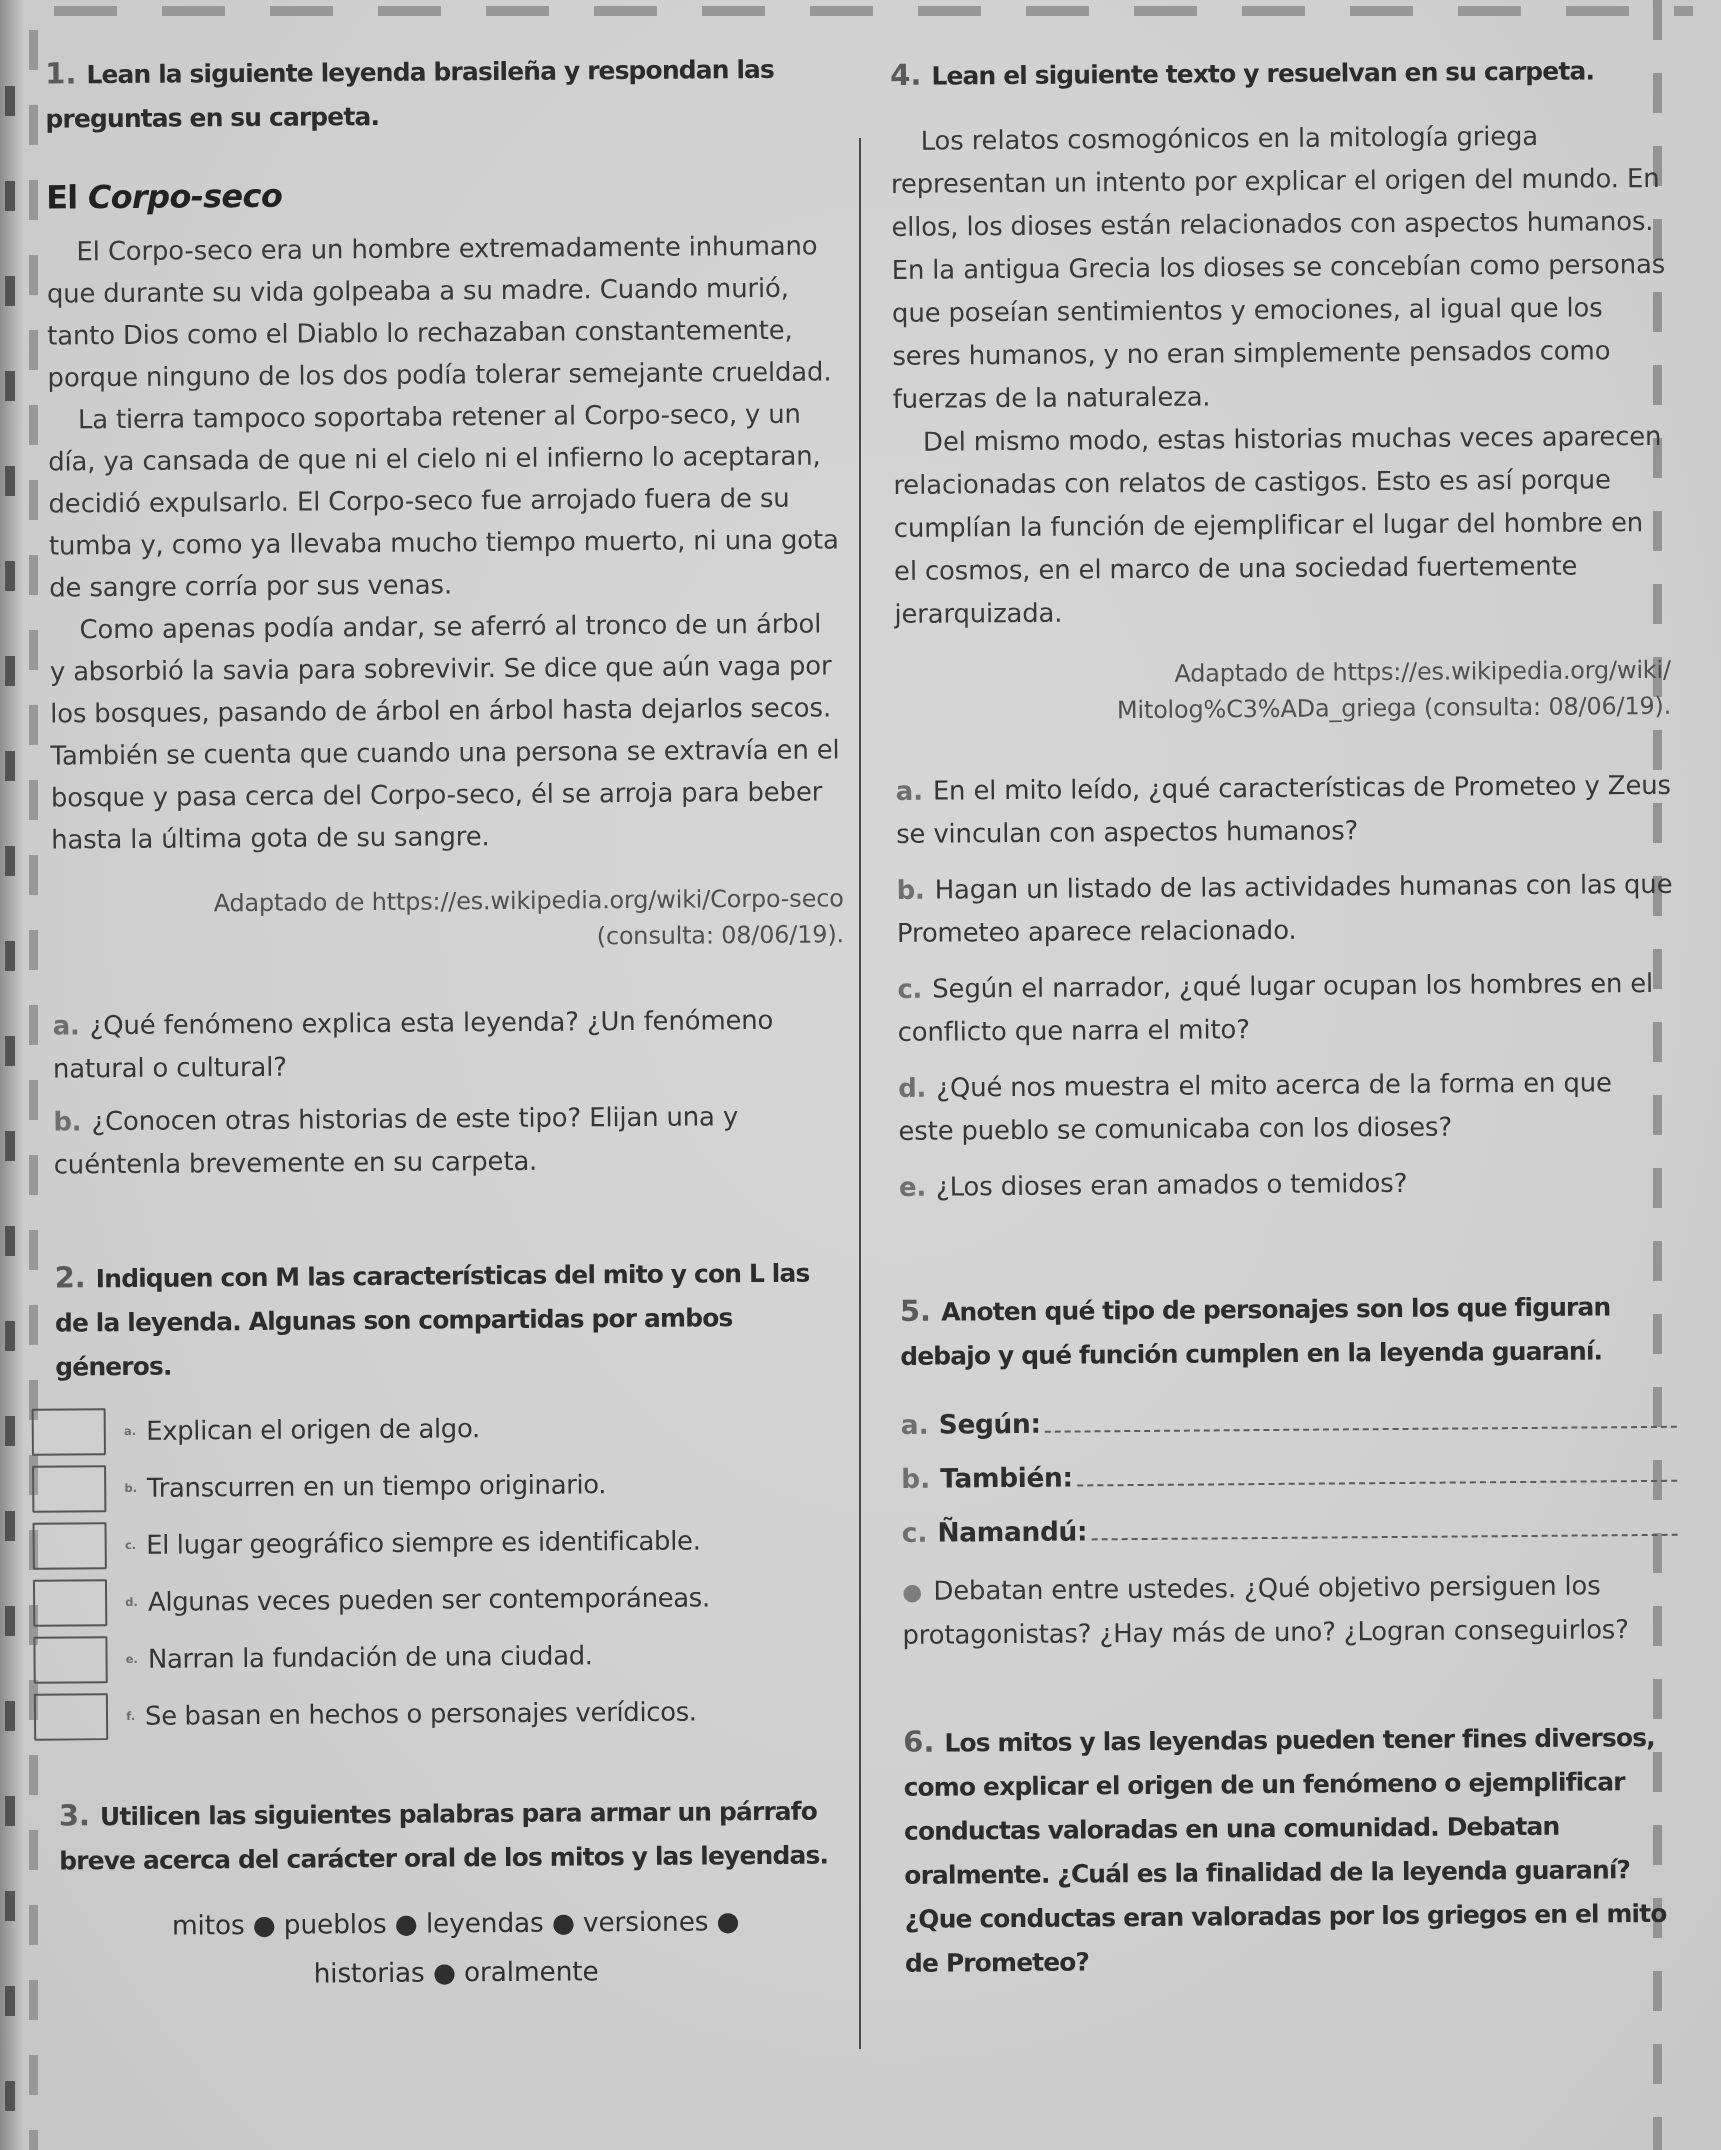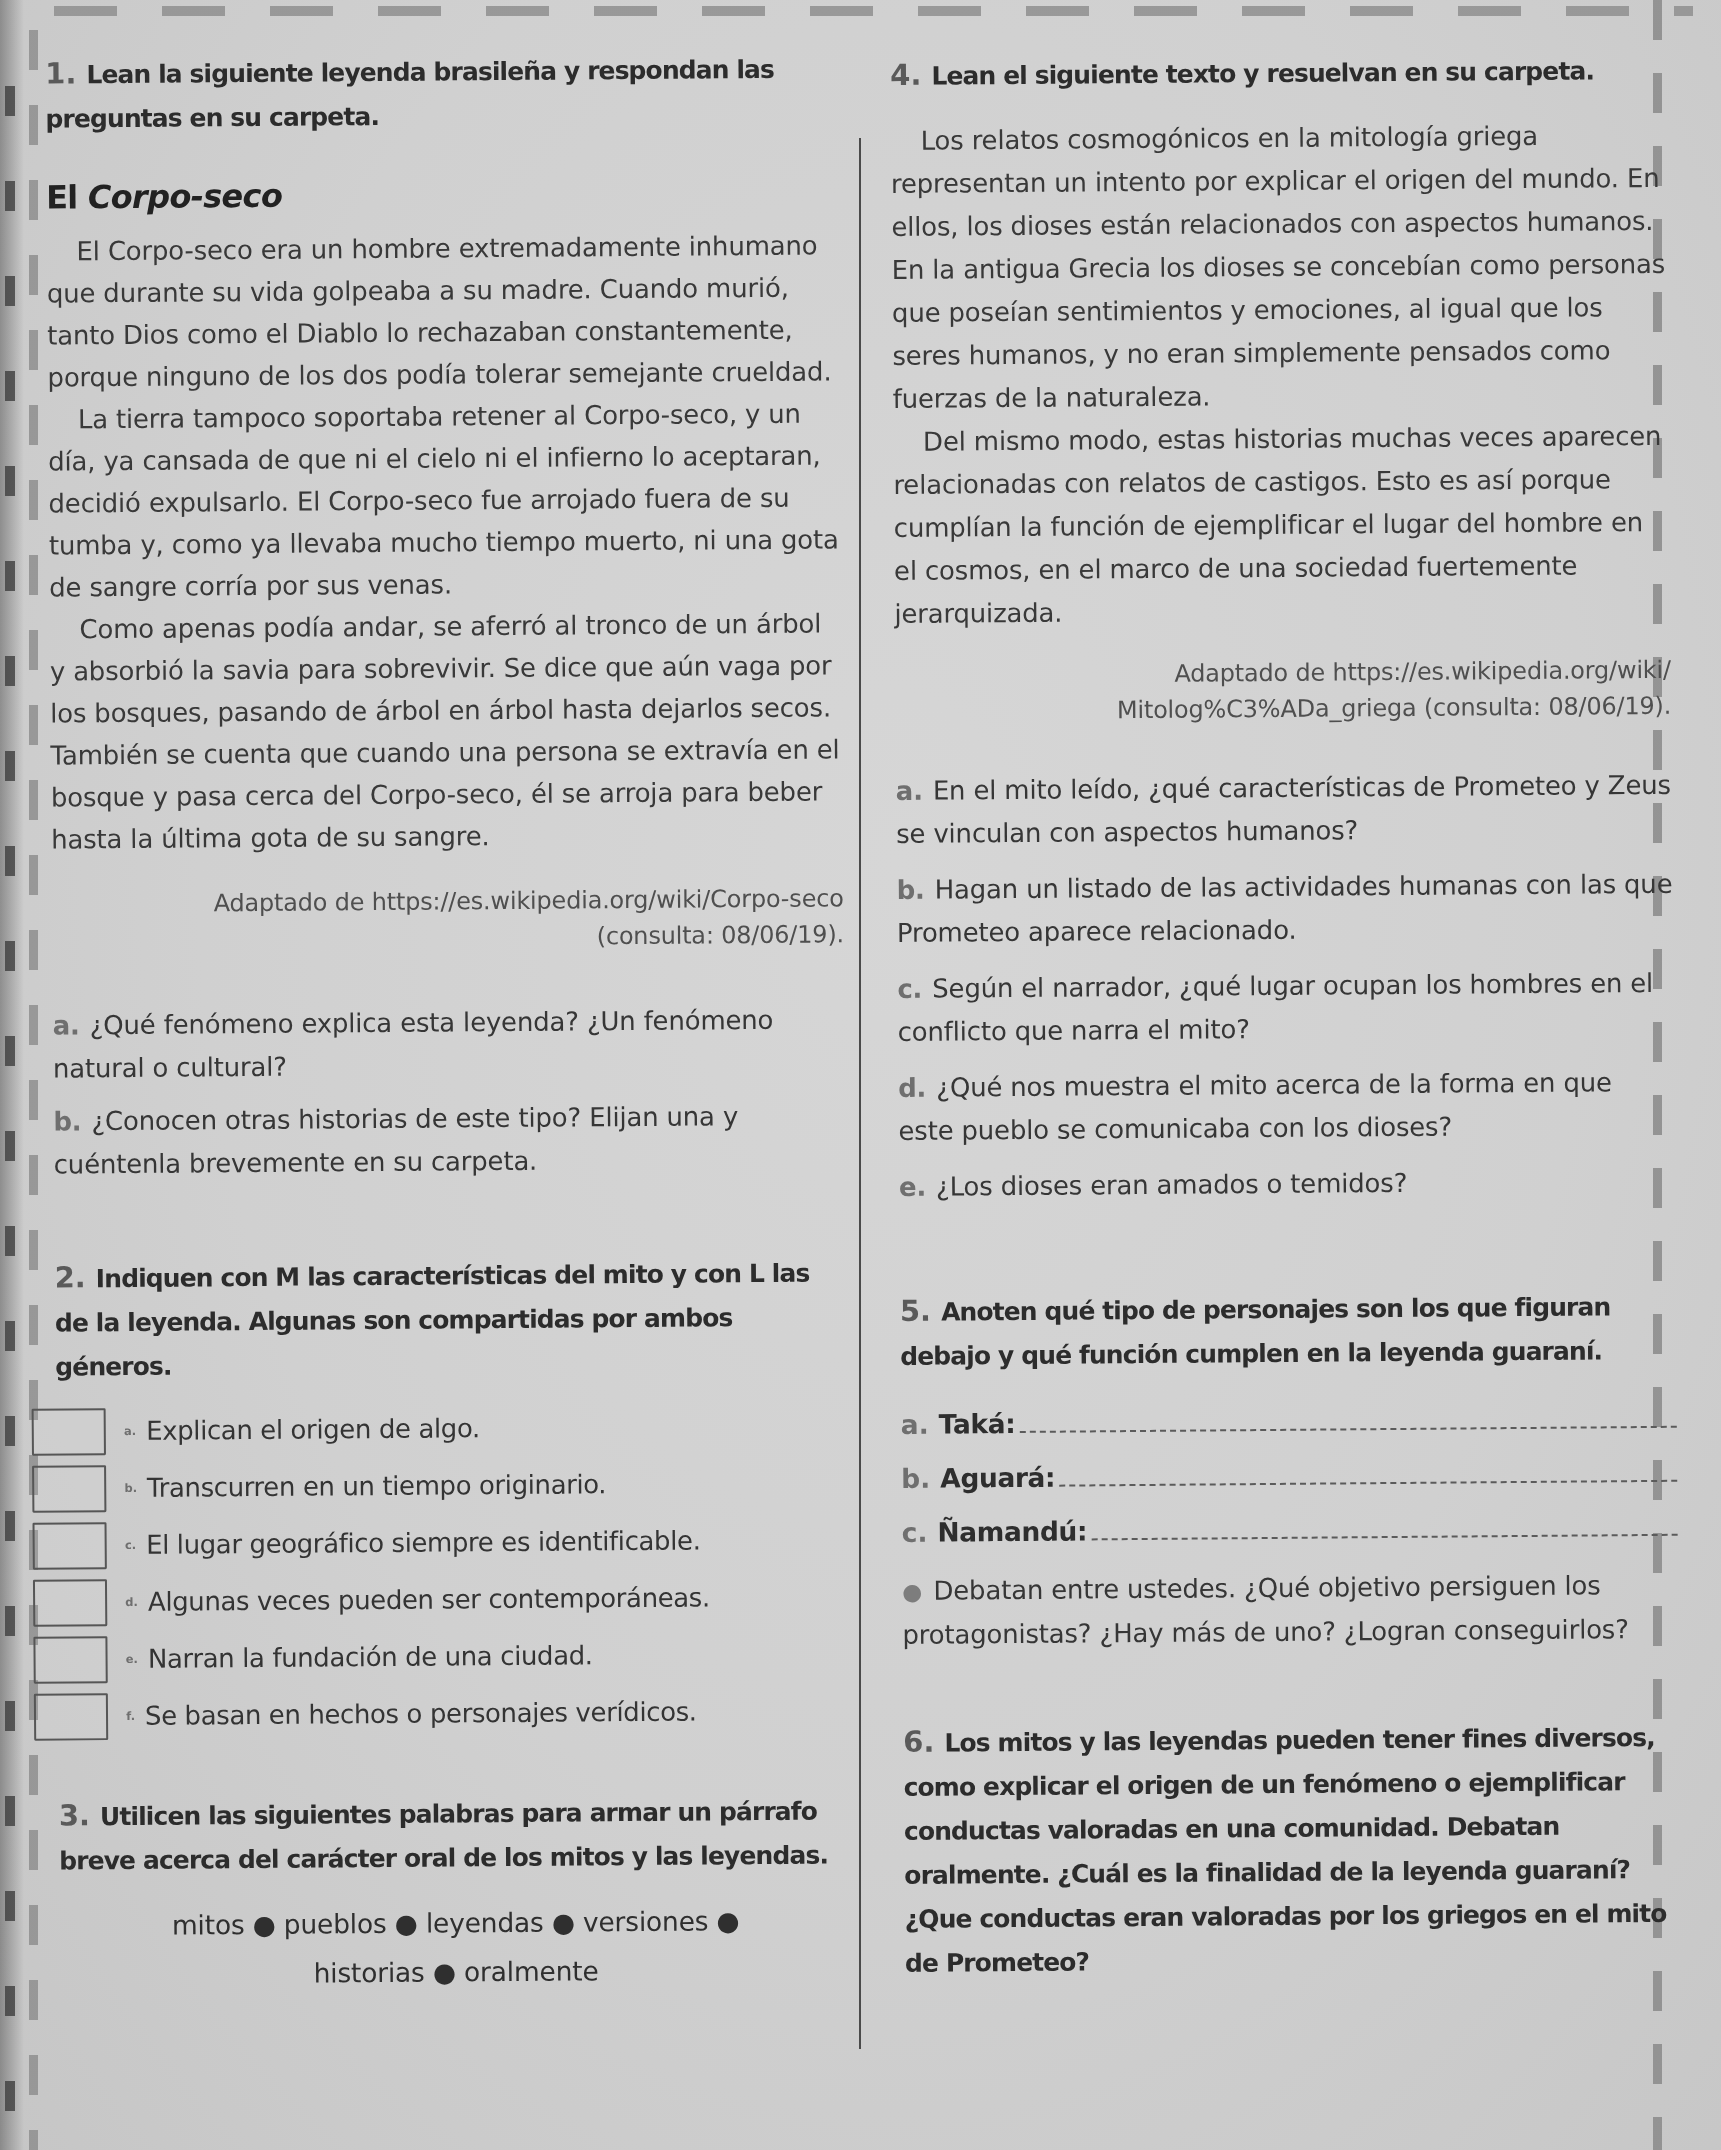--- a/index.html
+++ b/index.html
@@ -216,26 +216,26 @@
         <span class="qletter">e.</span><span class="qtext">¿Los dioses eran amados o temidos?</span>
       </div>
 
       <div class="instr mt-s5">
         <span class="num">5.</span><span>Anoten qué tipo de personajes son los que figuran debajo y qué función cumplen en la leyenda guaraní.</span>
       </div>
 
       <div class="mt-blanks">
         <div class="blank-row">
           <span class="qletter">a.</span>
-          <span class="blank-label">Taká:</span>
+          <span class="blank-label">Según:</span>
           <span class="blank-line"></span>
         </div>
         <div class="blank-row">
           <span class="qletter">b.</span>
-          <span class="blank-label">Aguará:</span>
+          <span class="blank-label">También:</span>
           <span class="blank-line"></span>
         </div>
         <div class="blank-row">
           <span class="qletter">c.</span>
           <span class="blank-label">Ñamandú:</span>
           <span class="blank-line"></span>
         </div>
       </div>
 
       <div class="bullet-row mt-bullet">

